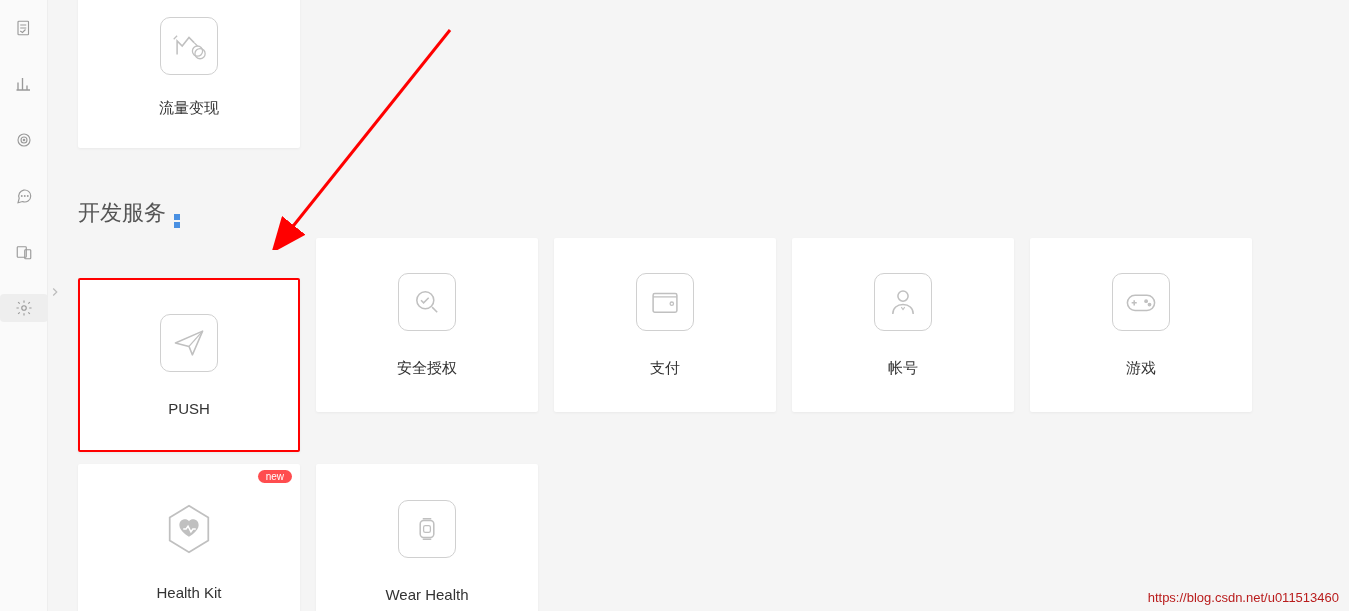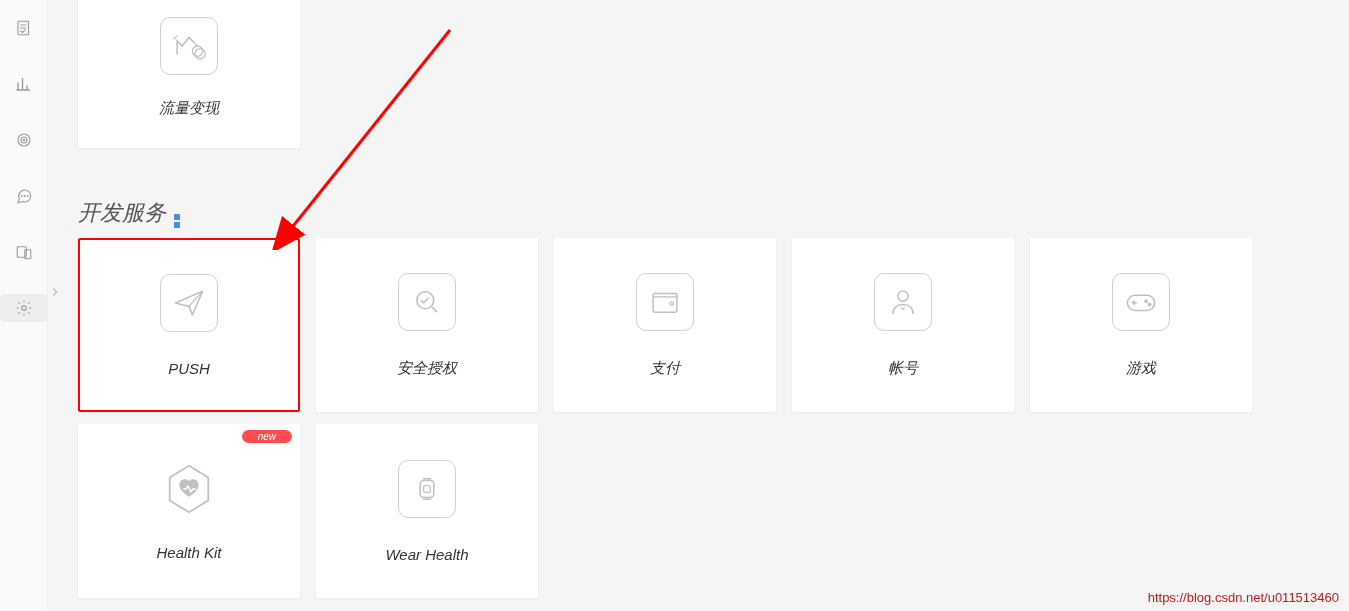--- a/index.html
+++ b/index.html
@@ -49,21 +49,20 @@
       left: 48px;
       top: 285px;
       width: 14px;
       height: 14px;
       color: #bbb;
     }
     .main {
       flex: 1;
       padding: 0 0 0 30px;
       overflow: hidden;
-      font-style: italic;
     }
     .section-title {
       font-size: 22px;
       color: #555;
       font-weight: 400;
       margin-top: 198px;
       display: flex;
       align-items: flex-end;
       gap: 8px;
     }
@@ -95,20 +94,21 @@
       display: flex;
       flex-direction: column;
       align-items: center;
       justify-content: center;
       gap: 28px;
       cursor: pointer;
       position: relative;
     }
     .card.highlighted {
       border: 2px solid #ff0000;
+      margin-top: 40px;
     }
     .card-icon {
       width: 58px;
       height: 58px;
       border: 1.5px solid #d0d0d0;
       border-radius: 10px;
       display: flex;
       align-items: center;
       justify-content: center;
     }
@@ -140,21 +140,21 @@
       gap: 24px;
       cursor: pointer;
     }
     .badge-new {
       position: absolute;
       top: 6px;
       right: 8px;
       background: #ff4d4f;
       color: #fff;
       font-size: 10px;
-      padding: 1px 16px;
+      padding: 1px 8px;
       border-radius: 10px;
     }
     .hex-icon {
       width: 54px;
       height: 54px;
       display: flex;
       align-items: center;
       justify-content: center;
     }
     .arrow-annotation {

